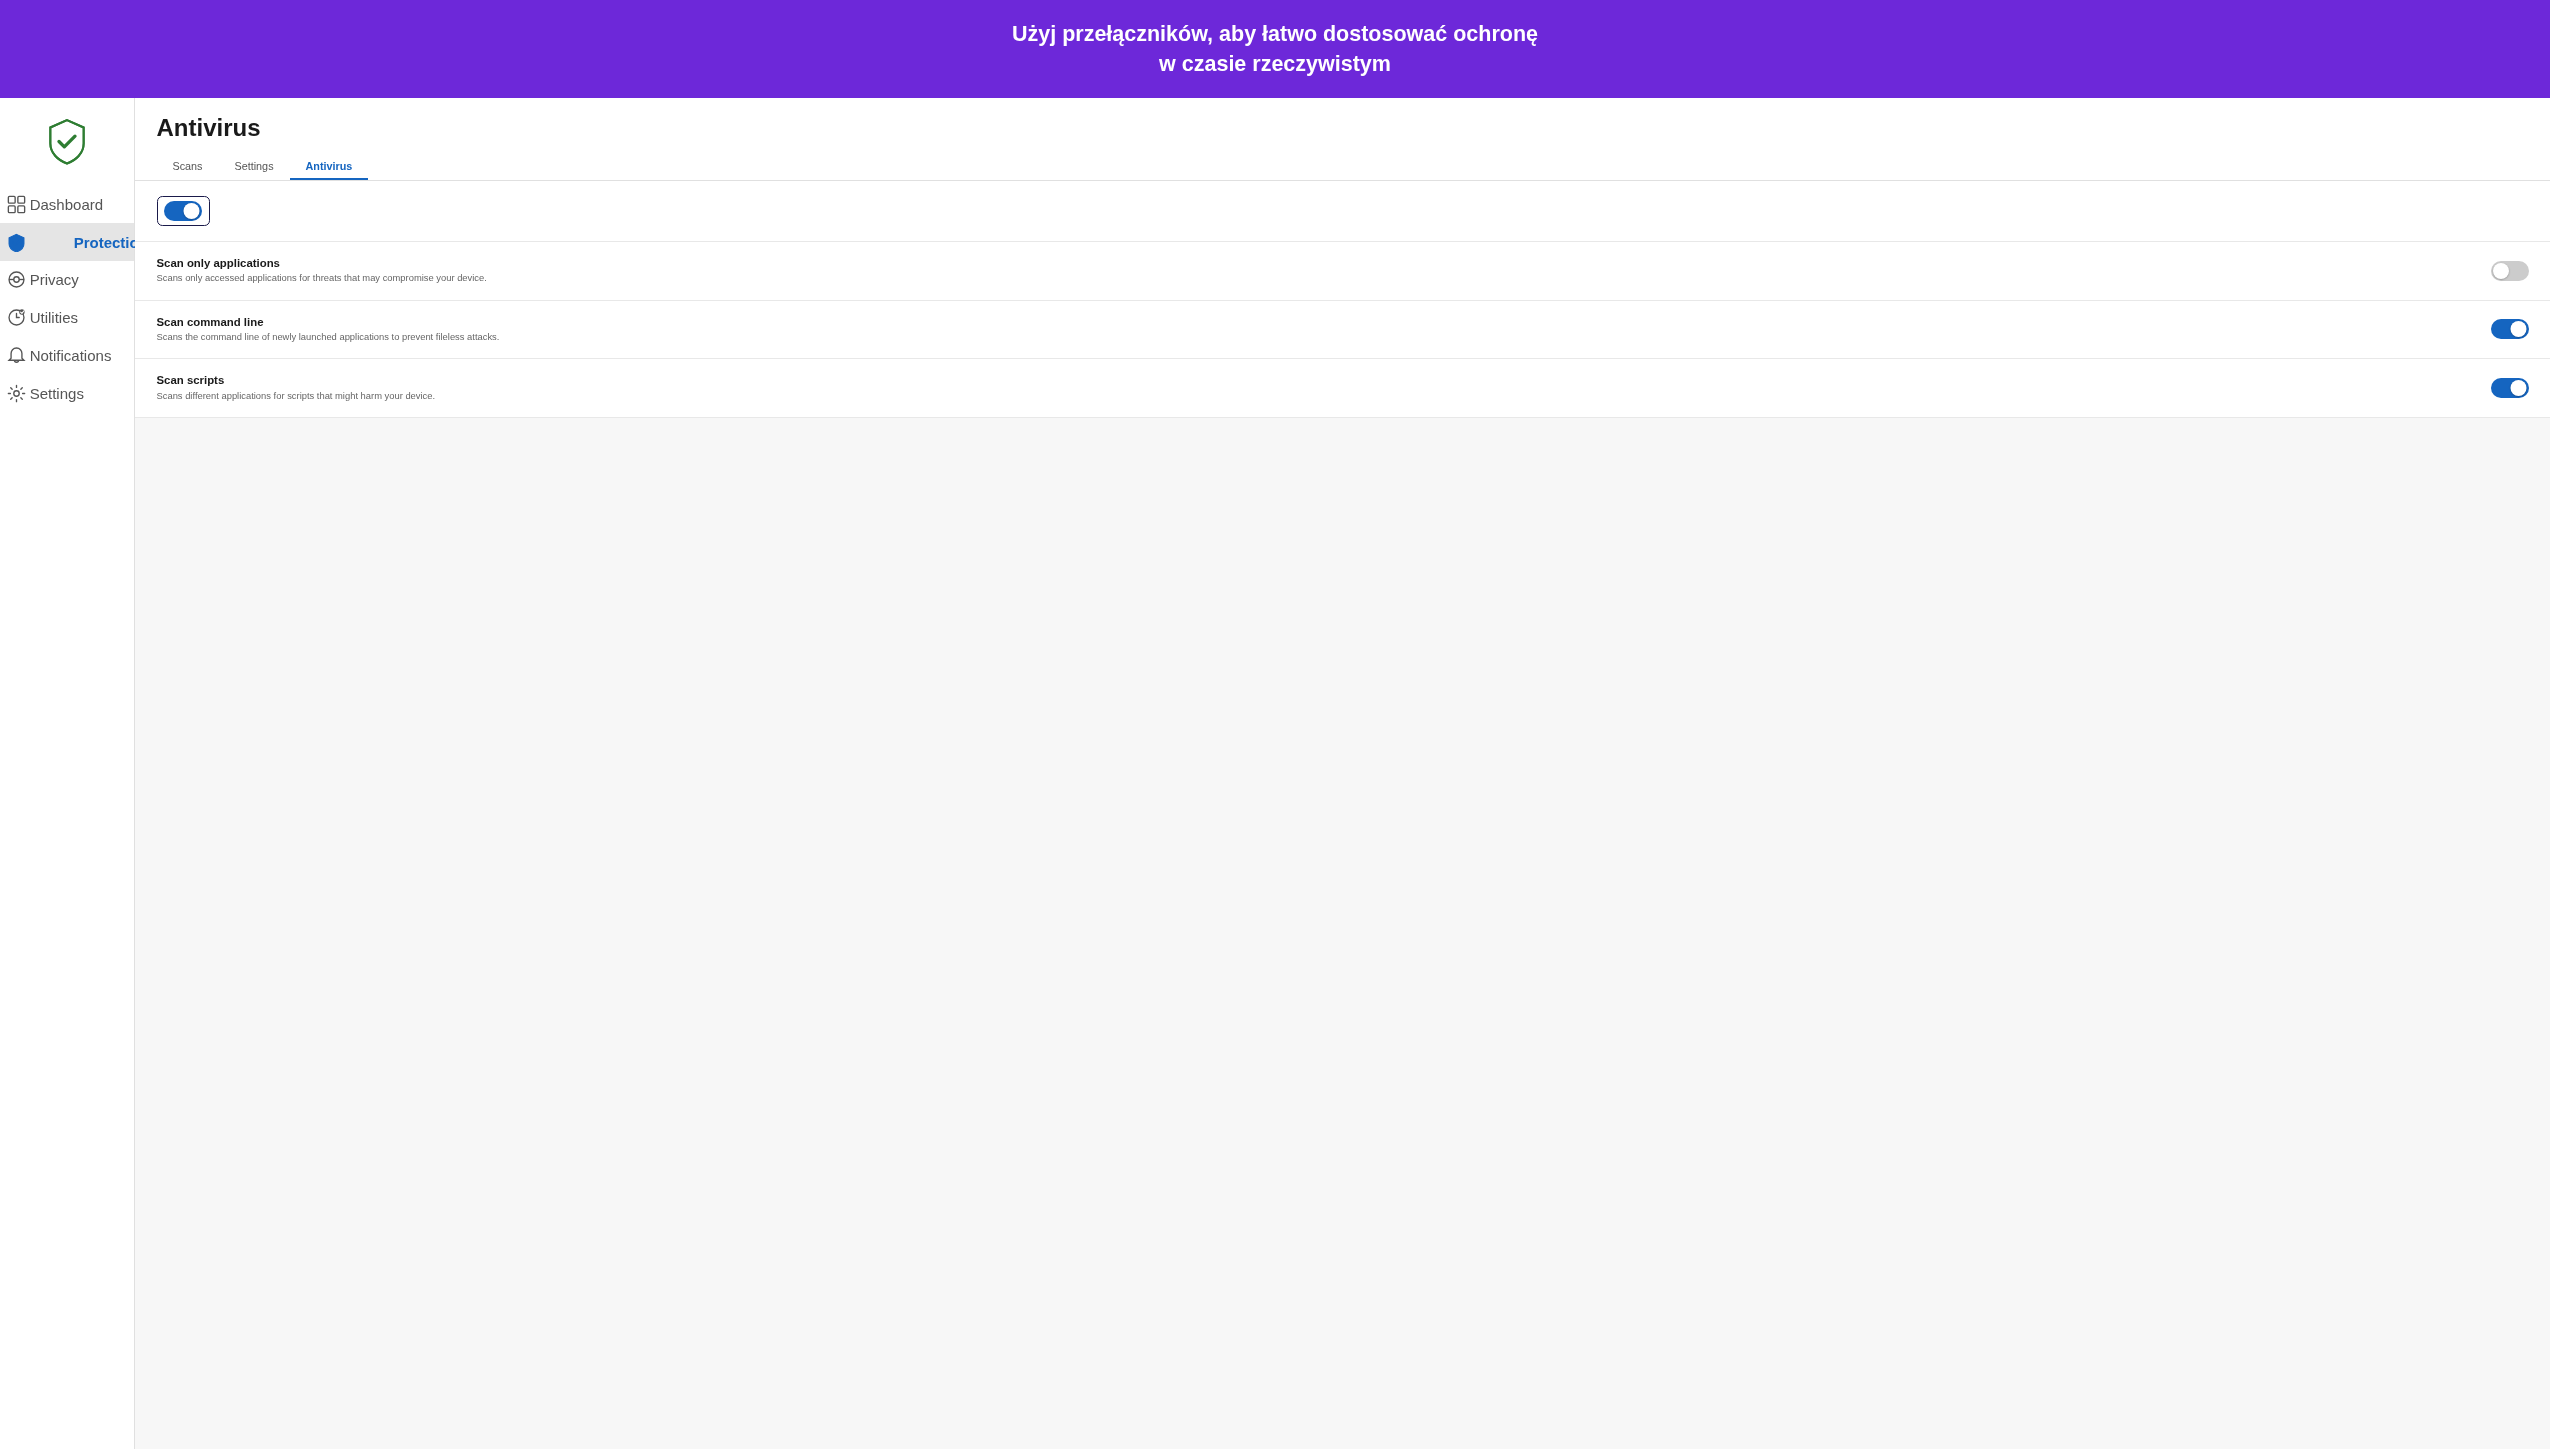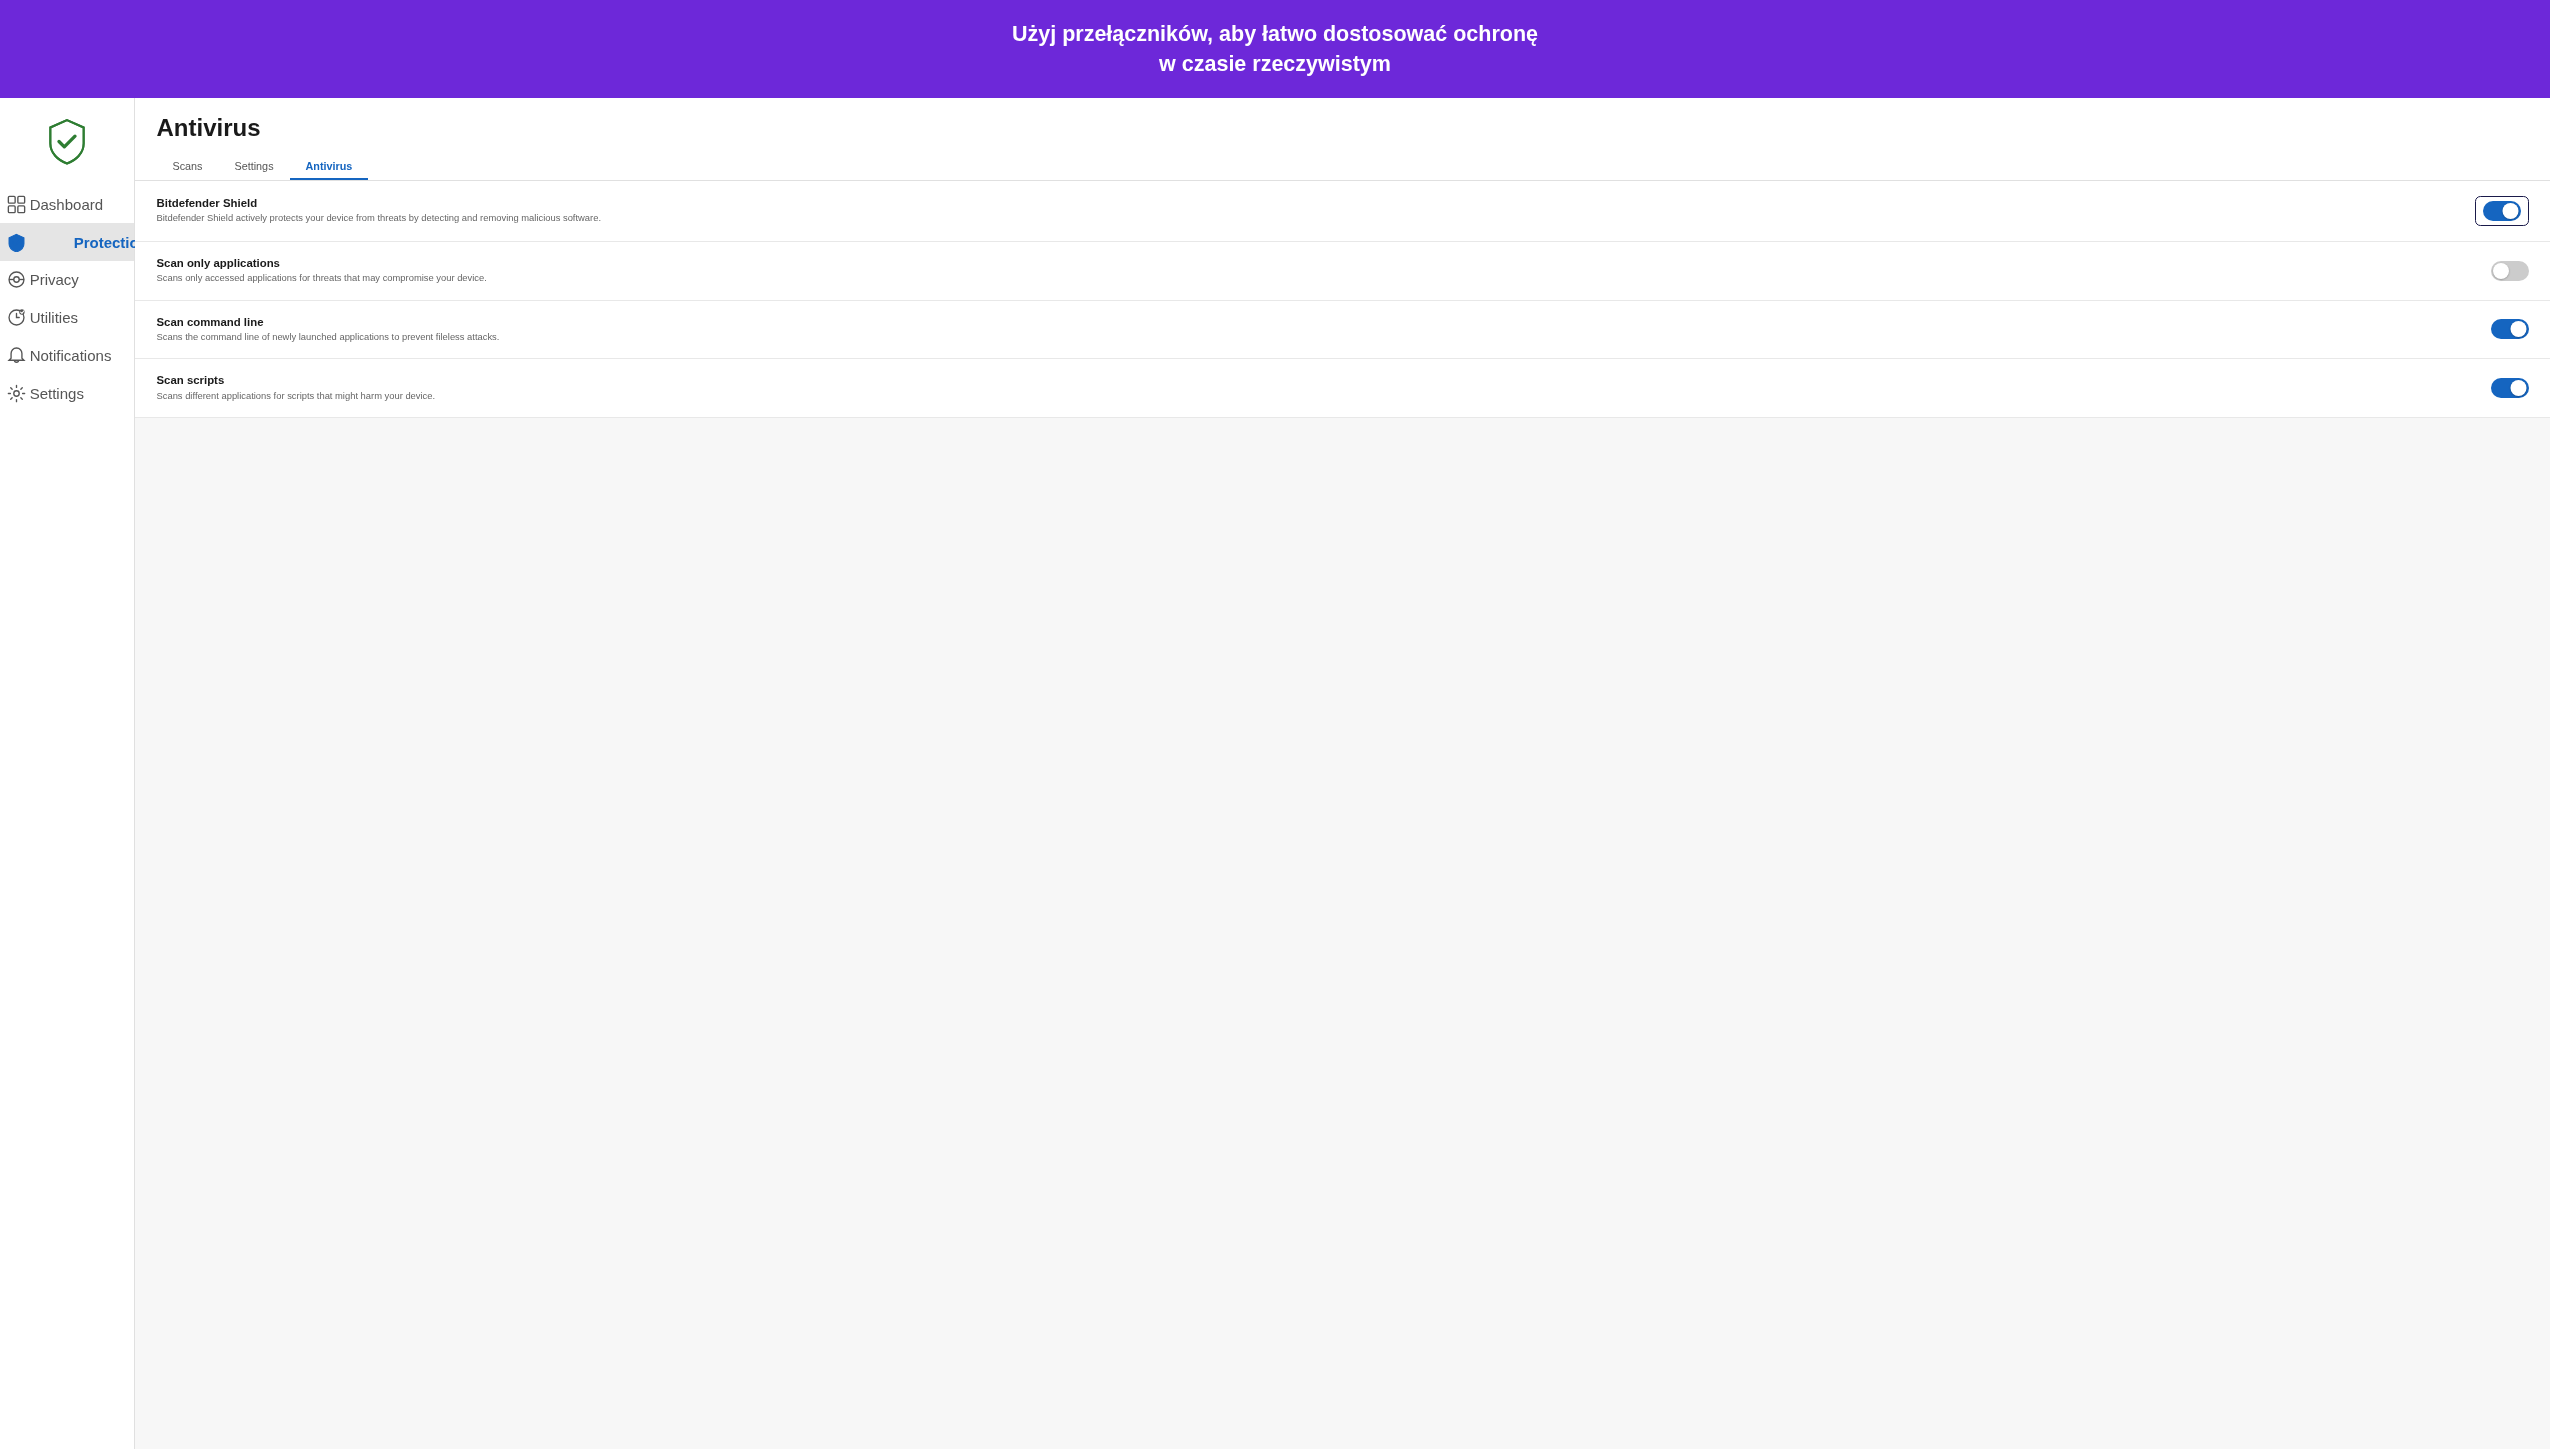--- a/index.html
+++ b/index.html
@@ -306,24 +306,20 @@
       <div class="tabs">
         <div class="tab">Scans</div>
         <div class="tab">Settings</div>
         <div class="tab active">Antivirus</div>
       </div>
     </div>
 
     <div class="settings-list">
 
       <div class="setting-item">
-        <div class="setting-info">
-          <div class="setting-title">Bitdefender Shield</div>
-          <div class="setting-desc">Bitdefender Shield actively protects your device from threats by detecting and removing malicious software.</div>
-        </div>
         <div class="toggle-highlighted">
           <label class="toggle">
             <input type="checkbox" checked="" style="">
             <span class="toggle-slider"></span>
           </label>
         </div>
       </div>
 
       <div class="setting-item">
         <div class="setting-info">

